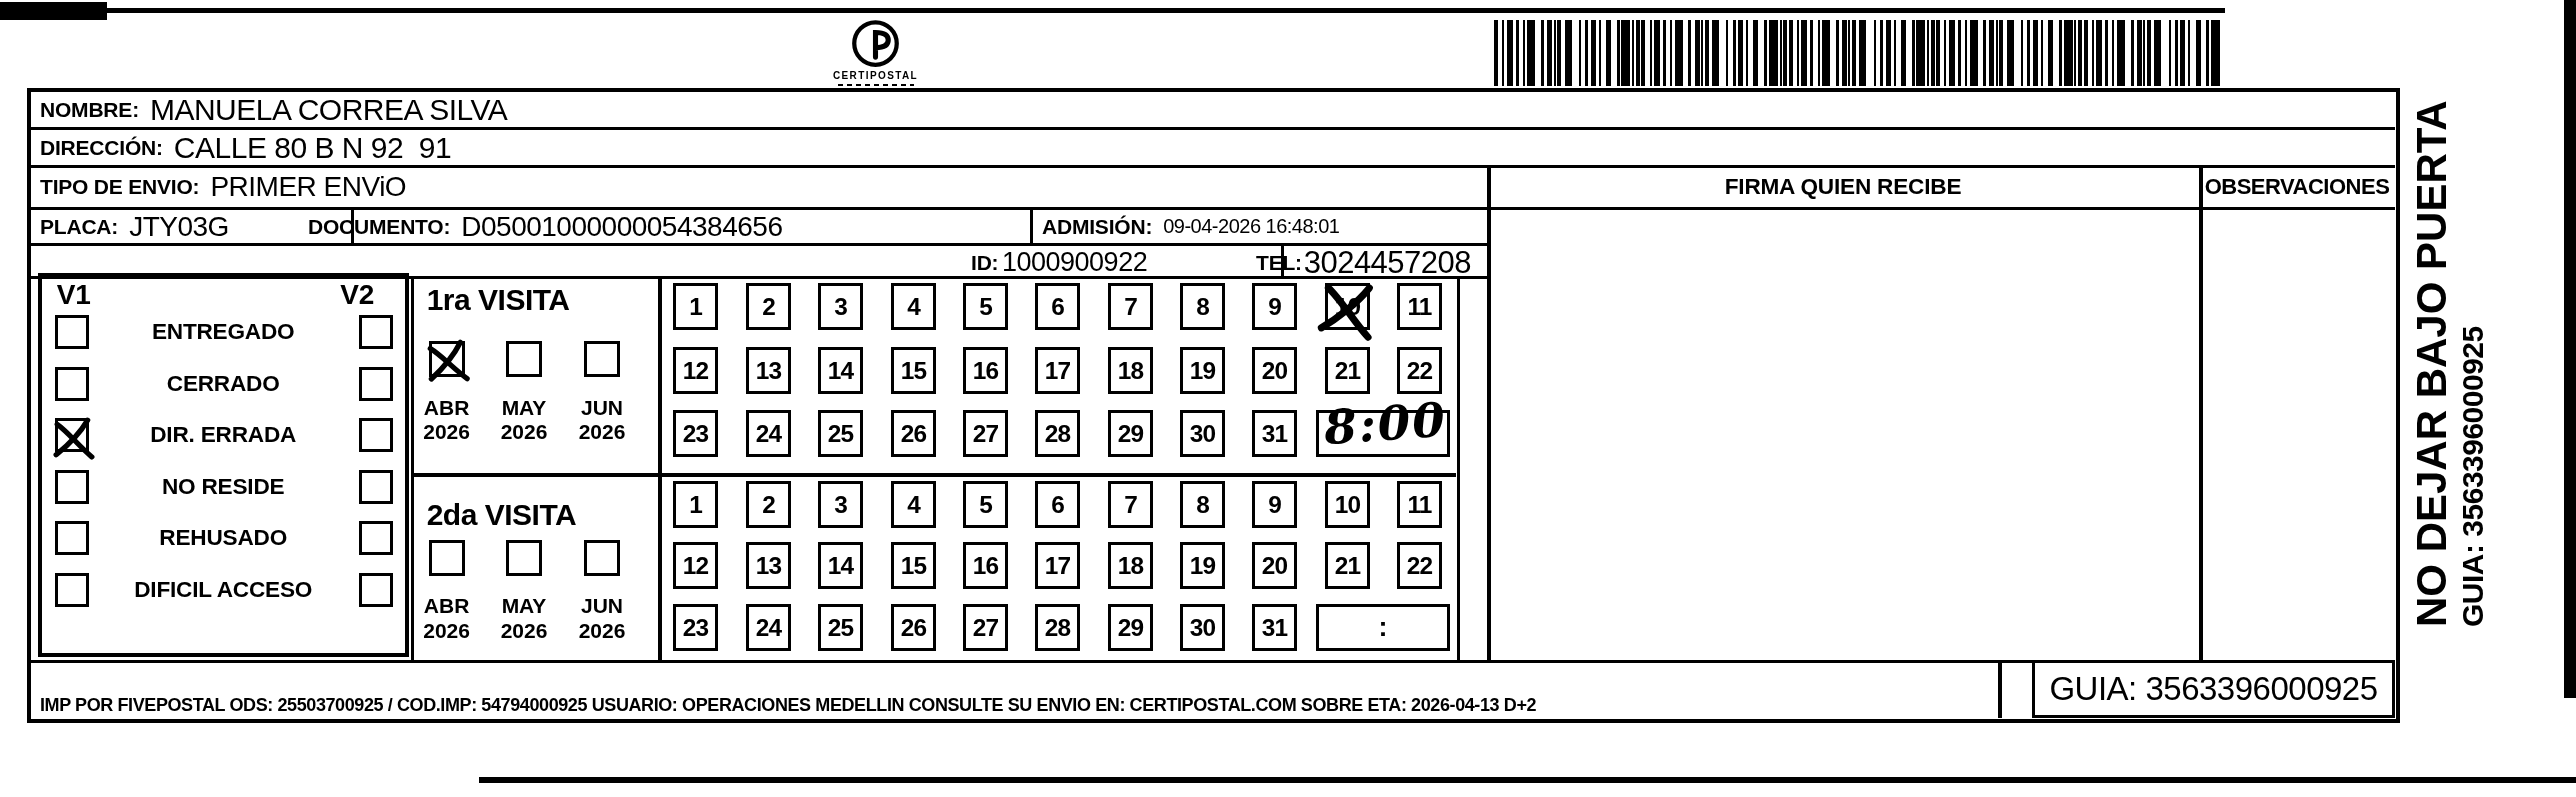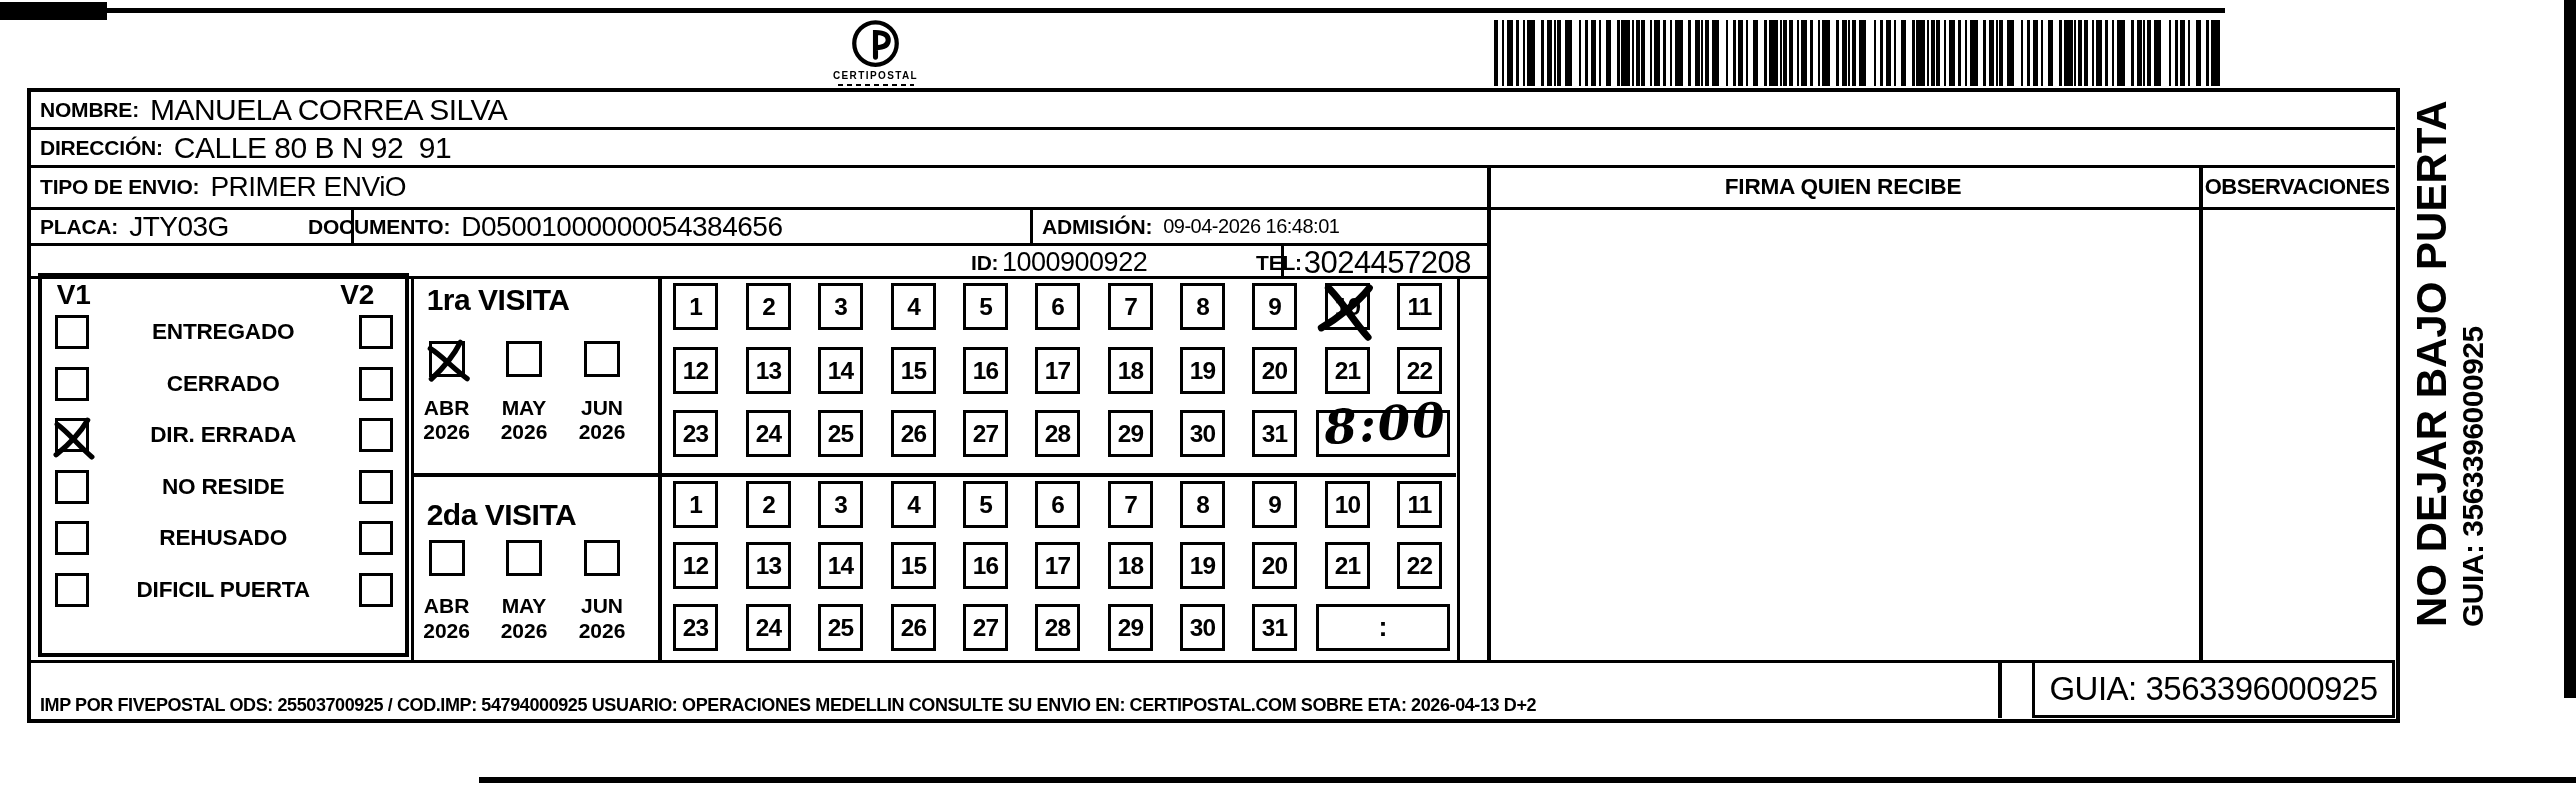--- a/index.html
+++ b/index.html
@@ -256,21 +256,21 @@
           </div>
           <div style="position: absolute; left: 56px; right: 56px; top: 141px; height: 34px; display: flex; align-items: center; justify-content: center; font-size: 22.6px; font-weight: 700; letter-spacing: -0.2px;">DIR. ERRADA</div>
           <div style="position: absolute; right: 11px; top: 141px; width: 34px; height: 34px; border: 3.6px solid rgb(0, 0, 0); overflow: visible;"></div>
           <div style="position: absolute; left: 12.7px; top: 193px; width: 34px; height: 34px; border: 3.6px solid rgb(0, 0, 0); overflow: visible;"></div>
           <div style="position: absolute; left: 56px; right: 56px; top: 193px; height: 34px; display: flex; align-items: center; justify-content: center; font-size: 22.6px; font-weight: 700; letter-spacing: -0.2px;">NO RESIDE</div>
           <div style="position: absolute; right: 11px; top: 193px; width: 34px; height: 34px; border: 3.6px solid rgb(0, 0, 0); overflow: visible;"></div>
           <div style="position: absolute; left: 12.7px; top: 244px; width: 34px; height: 34px; border: 3.6px solid rgb(0, 0, 0); overflow: visible;"></div>
           <div style="position: absolute; left: 56px; right: 56px; top: 244px; height: 34px; display: flex; align-items: center; justify-content: center; font-size: 22.6px; font-weight: 700; letter-spacing: -0.2px;">REHUSADO</div>
           <div style="position: absolute; right: 11px; top: 244px; width: 34px; height: 34px; border: 3.6px solid rgb(0, 0, 0); overflow: visible;"></div>
           <div style="position: absolute; left: 12.7px; top: 296px; width: 34px; height: 34px; border: 3.6px solid rgb(0, 0, 0); overflow: visible;"></div>
-          <div style="position: absolute; left: 56px; right: 56px; top: 296px; height: 34px; display: flex; align-items: center; justify-content: center; font-size: 22.6px; font-weight: 700; letter-spacing: -0.2px;">DIFICIL PUERTA</div>
+          <div style="position: absolute; left: 56px; right: 56px; top: 296px; height: 34px; display: flex; align-items: center; justify-content: center; font-size: 22.6px; font-weight: 700; letter-spacing: -0.2px;">DIFICIL ACCESO</div>
           <div style="position: absolute; right: 11px; top: 296px; width: 34px; height: 34px; border: 3.6px solid rgb(0, 0, 0); overflow: visible;"></div>
         </div>
     </div>
 
     <div id="visita-panel">
       <div class="vline" style="left:244px;top:0;height:382px"></div>
       <div class="hline" style="left:0;top:195px;width:1042px"></div>
     <div style="position: absolute; left: 12.7px; top: 5.4px; font-size: 30px; font-weight: 700; letter-spacing: -0.5px;">1ra VISITA</div>
         <div style="position: absolute; left: 14.5px; top: 63px; width: 36px; height: 36px; border: 3.6px solid rgb(0, 0, 0); overflow: visible;">
           <span style="position:absolute;left:-4.5px;top:-3.6px;width:42px;height:42px;transform:rotate(-4deg)"><svg viewBox="0 0 40 40" style="width:100%;height:100%;overflow:visible">

